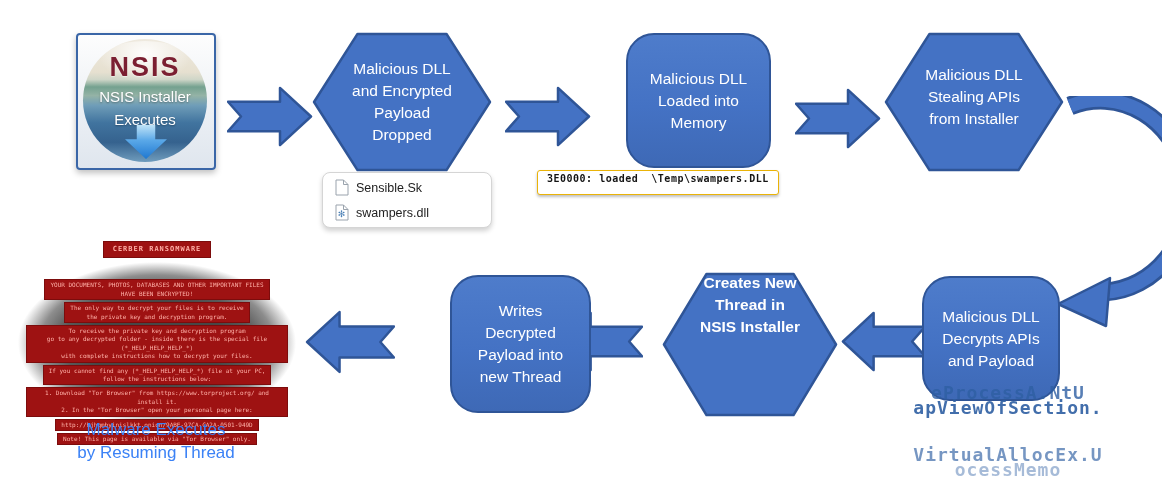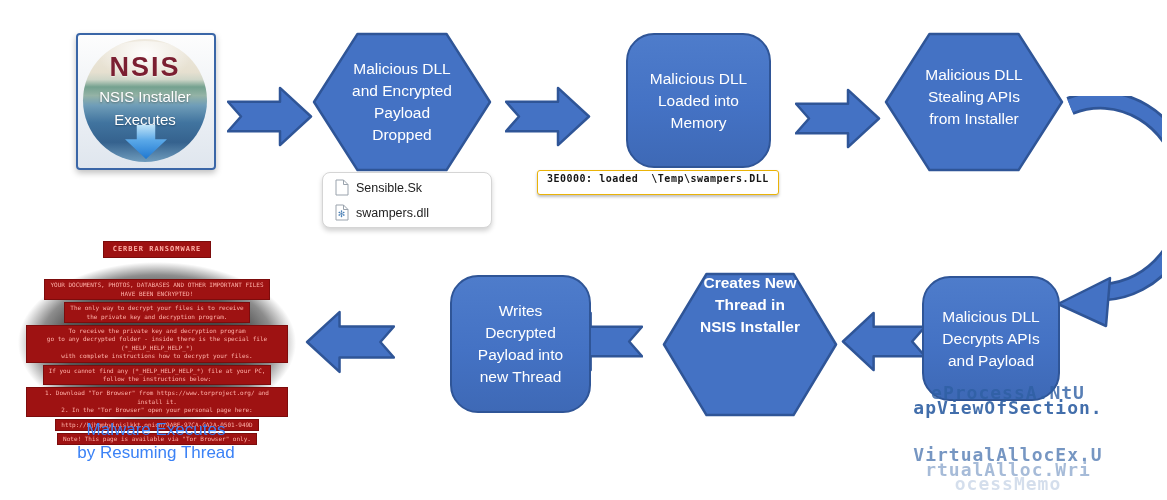--- a/index.html
+++ b/index.html
@@ -204,21 +204,20 @@
   <div class="rect-node" style="left:922px;top:276px;width:138px;height:125px;z-index:2;">
     <div class="node-text">Malicious DLL
 Decrypts APIs
 and Payload</div>
   </div>
 
   <div class="api-code">
     <div>eProcessA.NtU</div>
     <div>apViewOfSection.</div>
     <div>VirtualAllocEx.U</div>
-    <div>rtualAlloc.Wri</div>
     <div>ocessMemo</div>
   </div>
 
   <div class="node" style="left:841px;top:310px;width:85px;height:63px;">
     <svg class="arrow-svg" viewBox="0 0 86 64" preserveAspectRatio="none">
       <polygon points="85,17 33,17 33,3 2,32 33,61 33,47 85,47 72,32" fill="#4472C4" stroke="#2F5597" stroke-width="2.5" stroke-linejoin="round" vector-effect="non-scaling-stroke"></polygon>
     </svg>
   </div>
 
   <div class="node" style="left:662px;top:272px;width:176px;height:145px;">

